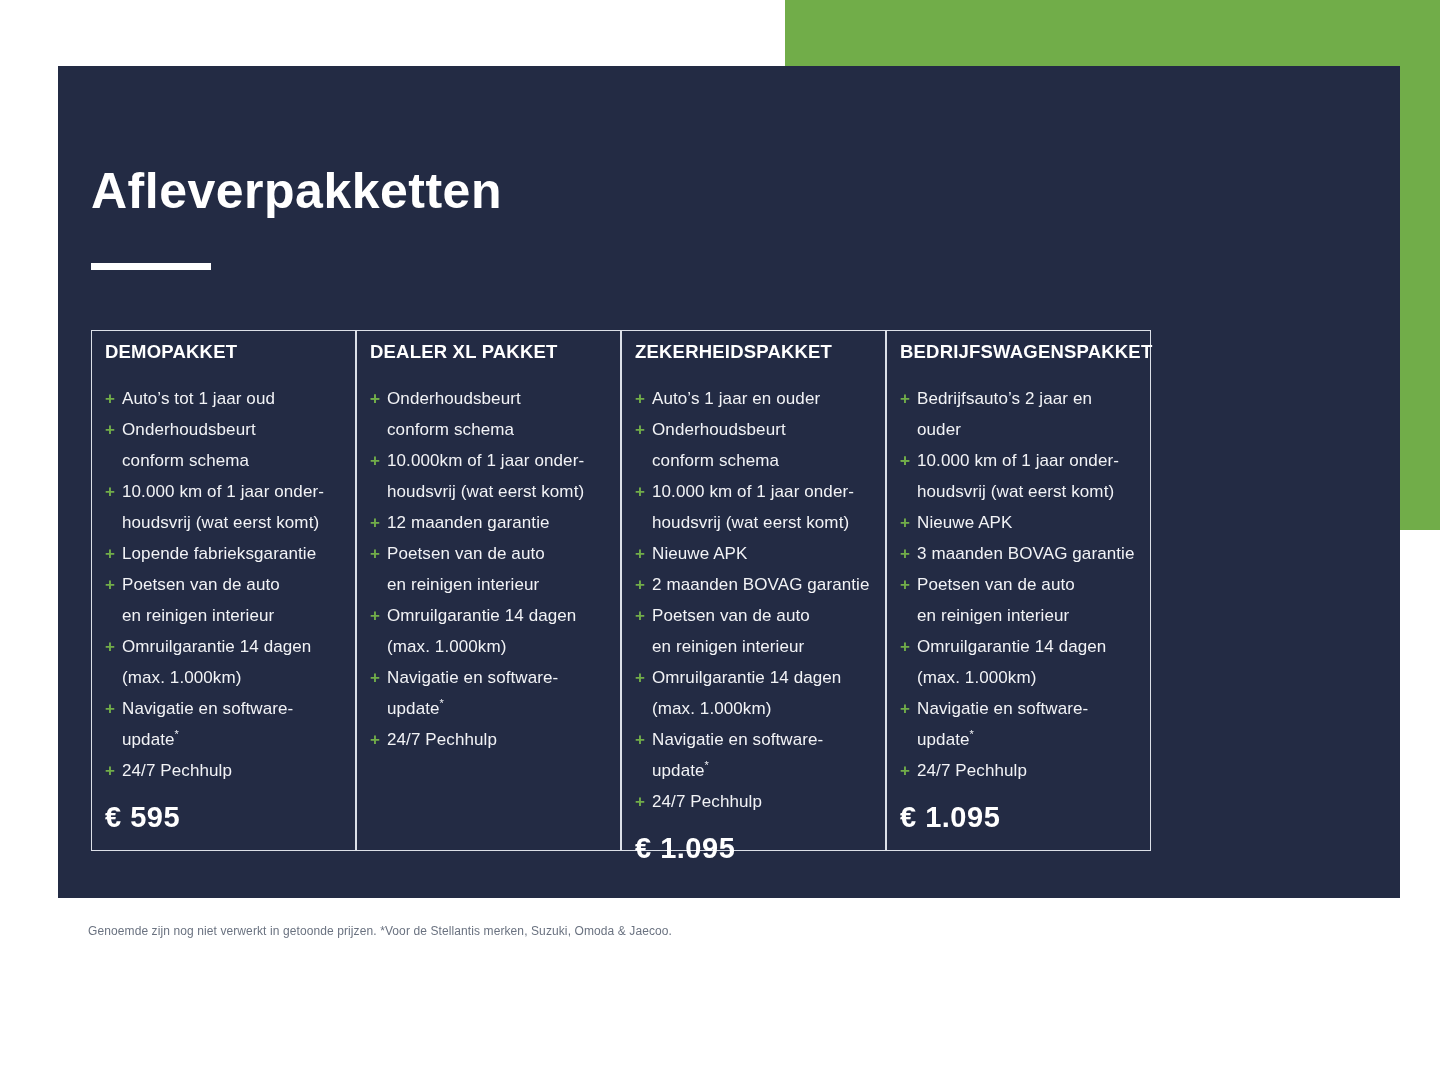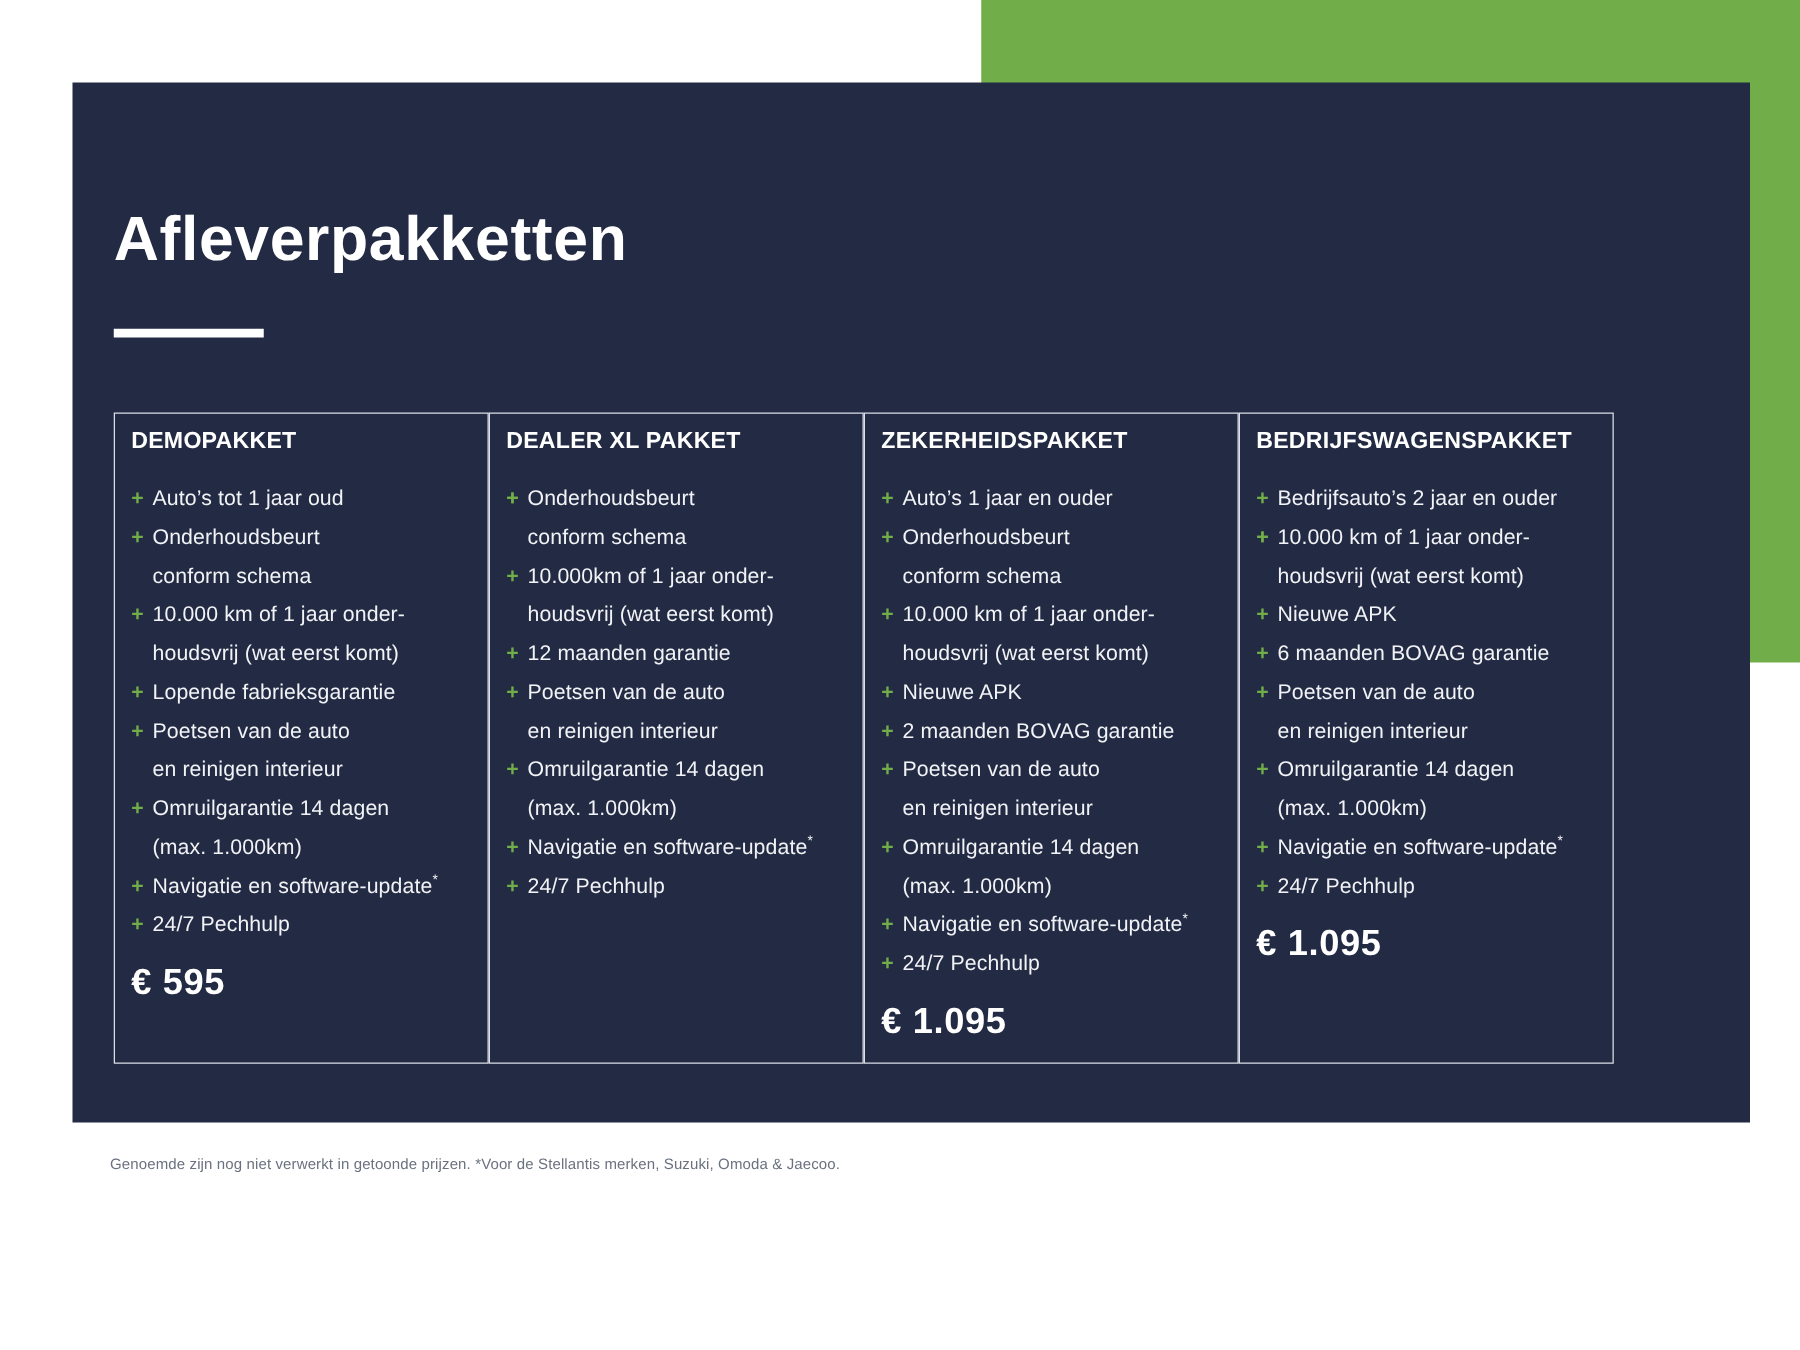--- a/index.html
+++ b/index.html
@@ -39,21 +39,21 @@
   }
 
   .title-underline {
     position: absolute; left: 33px; top: 197px;
     width: 120px; height: 7px;
     background: var(--white);
   }
 
   .cards {
     position: absolute; left: 33px; top: 264px;
-    width: 1200px; height: 521px;
+    width: 1060px; height: 521px;
     display: flex; 
   }
 
   .card {
     flex: 1 1 0;
     border: 1px solid var(--card_border);
     padding: 10px 13px 0 13px;
     display: flex; flex-direction: column;
     min-width: 0;
   }
@@ -151,21 +151,21 @@
     <div class="price">€ 1.095</div>
   </section>
 
   <section class="card">
     <h2 class="card-title">BEDRIJFSWAGENSPAKKET</h2>
     <ul class="features">
             <li class="feature"><span class="plus">+</span><span>Bedrijfsauto’s 2 jaar en ouder</span></li>
             <li class="feature"><span class="plus">+</span></li>
             <li class="feature"><span class="plus">+</span><span>10.000 km of 1 jaar onder-<br>houdsvrij (wat eerst komt)</span></li>
             <li class="feature"><span class="plus">+</span><span>Nieuwe APK</span></li>
-            <li class="feature"><span class="plus">+</span><span>6 maanden BOVAG garantie</span></li>
+            <li class="feature"><span class="plus">+</span><span>3 maanden BOVAG garantie</span></li>
             <li class="feature"><span class="plus">+</span><span>Poetsen van de auto<br>en reinigen interieur</span></li>
             <li class="feature"><span class="plus">+</span><span>Omruilgarantie 14 dagen<br>(max. 1.000km)</span></li>
             <li class="feature"><span class="plus">+</span><span>Navigatie en software-update<sup>*</sup></span></li>
             <li class="feature"><span class="plus">+</span><span>24/7 Pechhulp</span></li>
           </ul>
     <div class="price">€ 1.095</div>
   </section>
 </div>
   </div>
 

